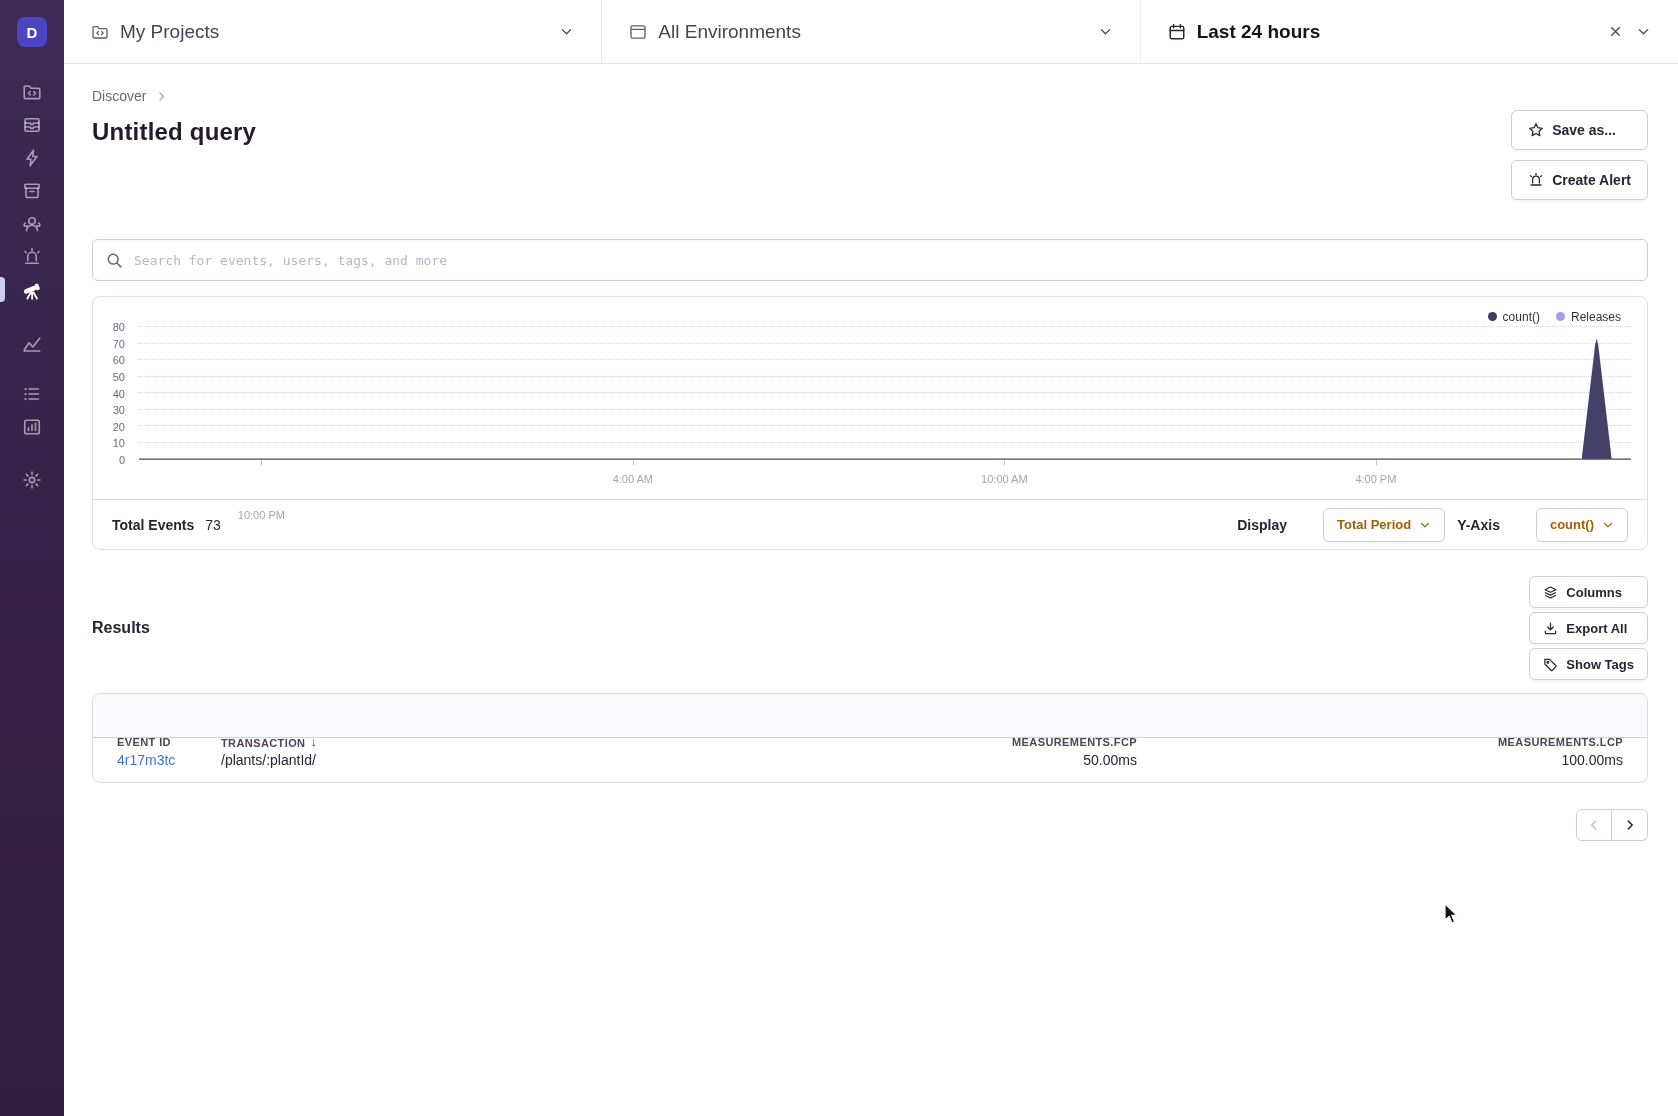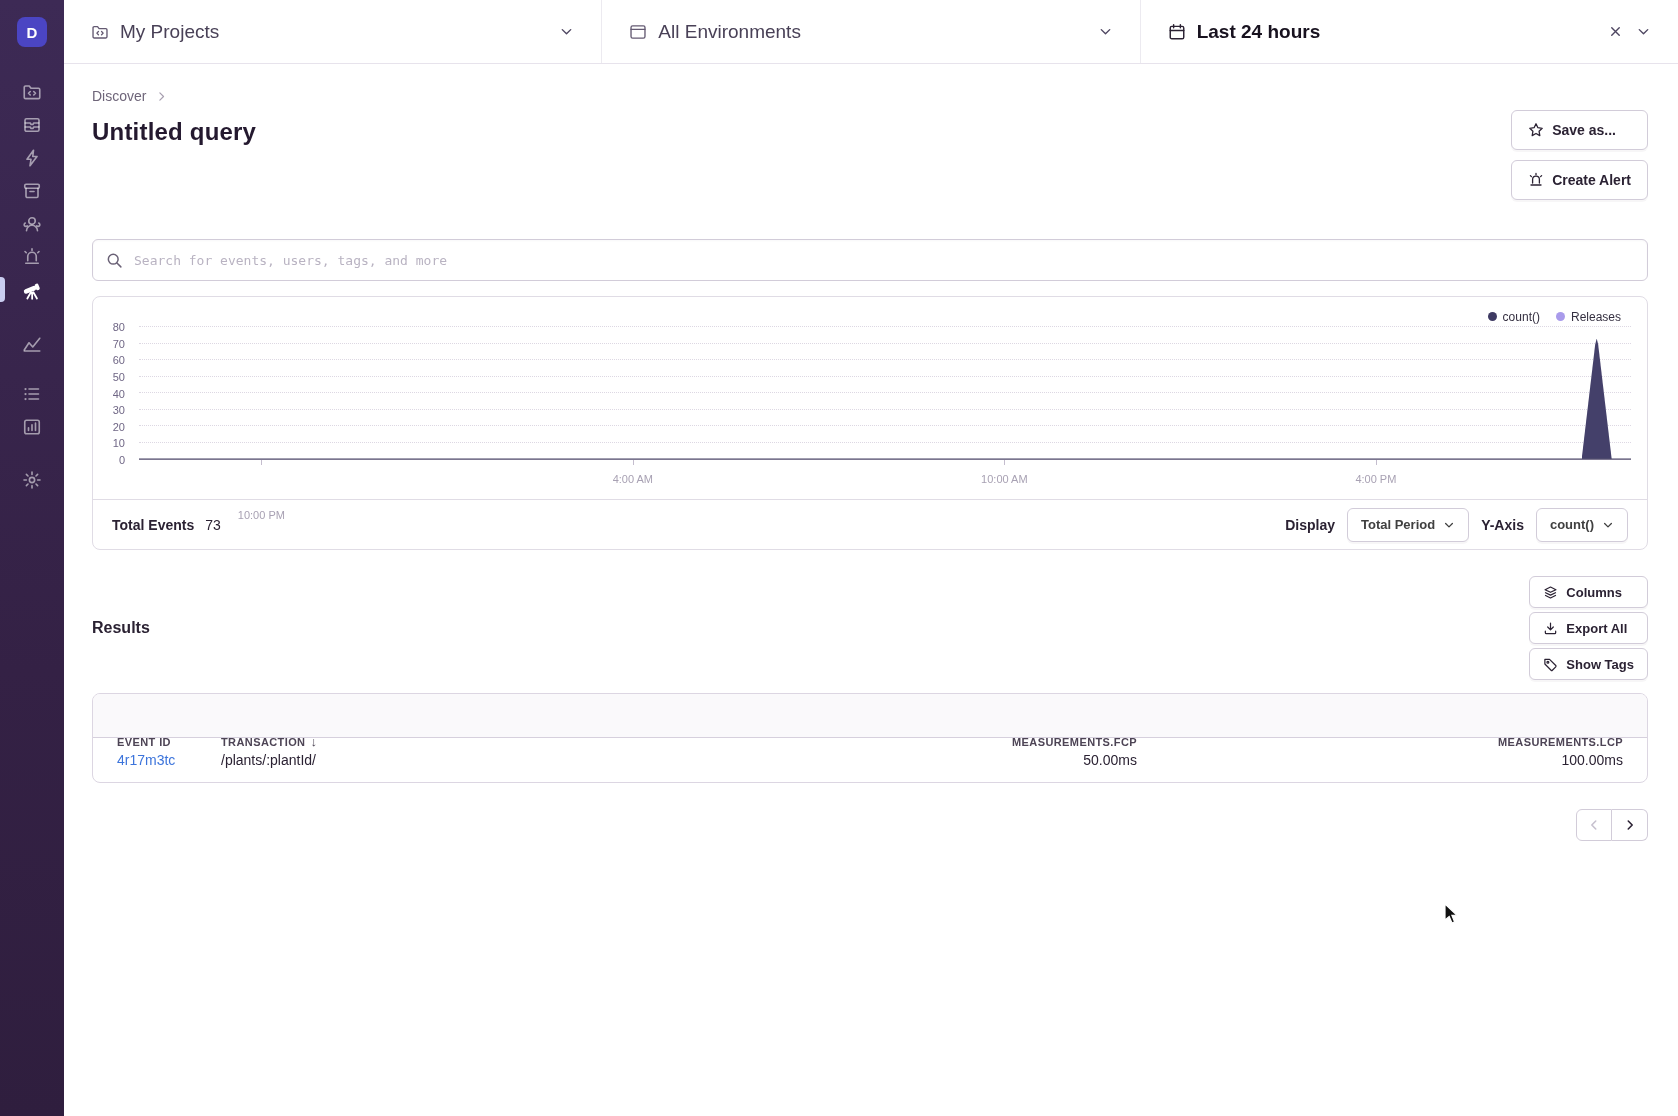--- a/index.html
+++ b/index.html
@@ -70,32 +70,32 @@
          clip-path:polygon(0 100%,45% 5%,50% 0,55% 5%,100% 100%);}
   .x-labels{position:absolute;left:46px;right:0;bottom:10px;height:16px;}
   .xlab{position:absolute;transform:translateX(-50%);font-size:11px;color:#a8a1b3;white-space:nowrap;}
   .chart-footer{display:flex;align-items:center;height:49px;padding:0 19px;border-top:1px solid #e0dce5;}
   .total-events{display:flex;align-items:baseline;gap:11px;font-size:14px;}
   .total-events .lbl{font-weight:700;color:#2b2233;}
   .total-events .val{color:#2b2233;}
   .footer-right{margin-left:auto;display:flex;align-items:center;gap:12px;}
   .footer-label{font-size:14px;font-weight:700;color:#2b2233;}
   .dropdown{display:inline-flex;align-items:center;gap:8px;height:34px;padding:0 13px;background:#fff;
-            border:1px solid #d2ccd9;border-radius:6px;font-family:inherit;font-size:13px;font-weight:600;color:#404040;
-            box-shadow:0 2px 0 rgba(43,34,51,.04);cursor:pointer;}
+            border:1px solid #d2ccd9;border-radius:6px;font-family:inherit;font-size:13px;font-weight:600;color:#a16207;
+            box-shadow:0 2px 0 rgba(43,34,51,.04);cursor:pointer;margin-left:24px;}
 
   
   .results-head{margin-top:26px;display:flex;align-items:center;}
   .results-title{font-size:16px;font-weight:600;color:#2b2233;}
   .results-buttons{margin-left:auto;display:flex;gap:4px;flex-direction:column;}
 
   .table{margin-top:13px;border:1px solid #dcd6e2;border-radius:8px;overflow:hidden;background:#fff;}
   .thead,.trow{display:grid;grid-template-columns:104px 664px 300px 1fr;align-items:center;}
   .thead{height:43px;background:#faf9fb;border-bottom:1px solid #d6d0dd;}
-  .th{padding:0 24px;font-size:11px;font-weight:700;letter-spacing:.4px;color:#4d4455;display:flex;align-items:center;gap:5px;margin-top:40px;}
+  .th{padding:0 24px;font-size:11px;font-weight:700;letter-spacing:.4px;color:#4d4455;display:flex;align-items:flex-end;gap:5px;margin-top:40px;}
   .th.right{justify-content:flex-end;}
   .sort-arrow{font-size:13px;font-weight:400;}
   .trow{height:44px;}
   .td{padding:0 24px;font-size:14px;color:#2b2233;white-space:nowrap;overflow:hidden;}
   .td.right{text-align:right;}
   .td a{color:#3c74db;text-decoration:none;cursor:pointer;}
 
   
   .pagination{margin-top:26px;display:flex;justify-content:flex-end;}
   .page-btn{width:36px;height:32px;background:#fff;border:1px solid #d2ccd9;display:flex;align-items:center;

